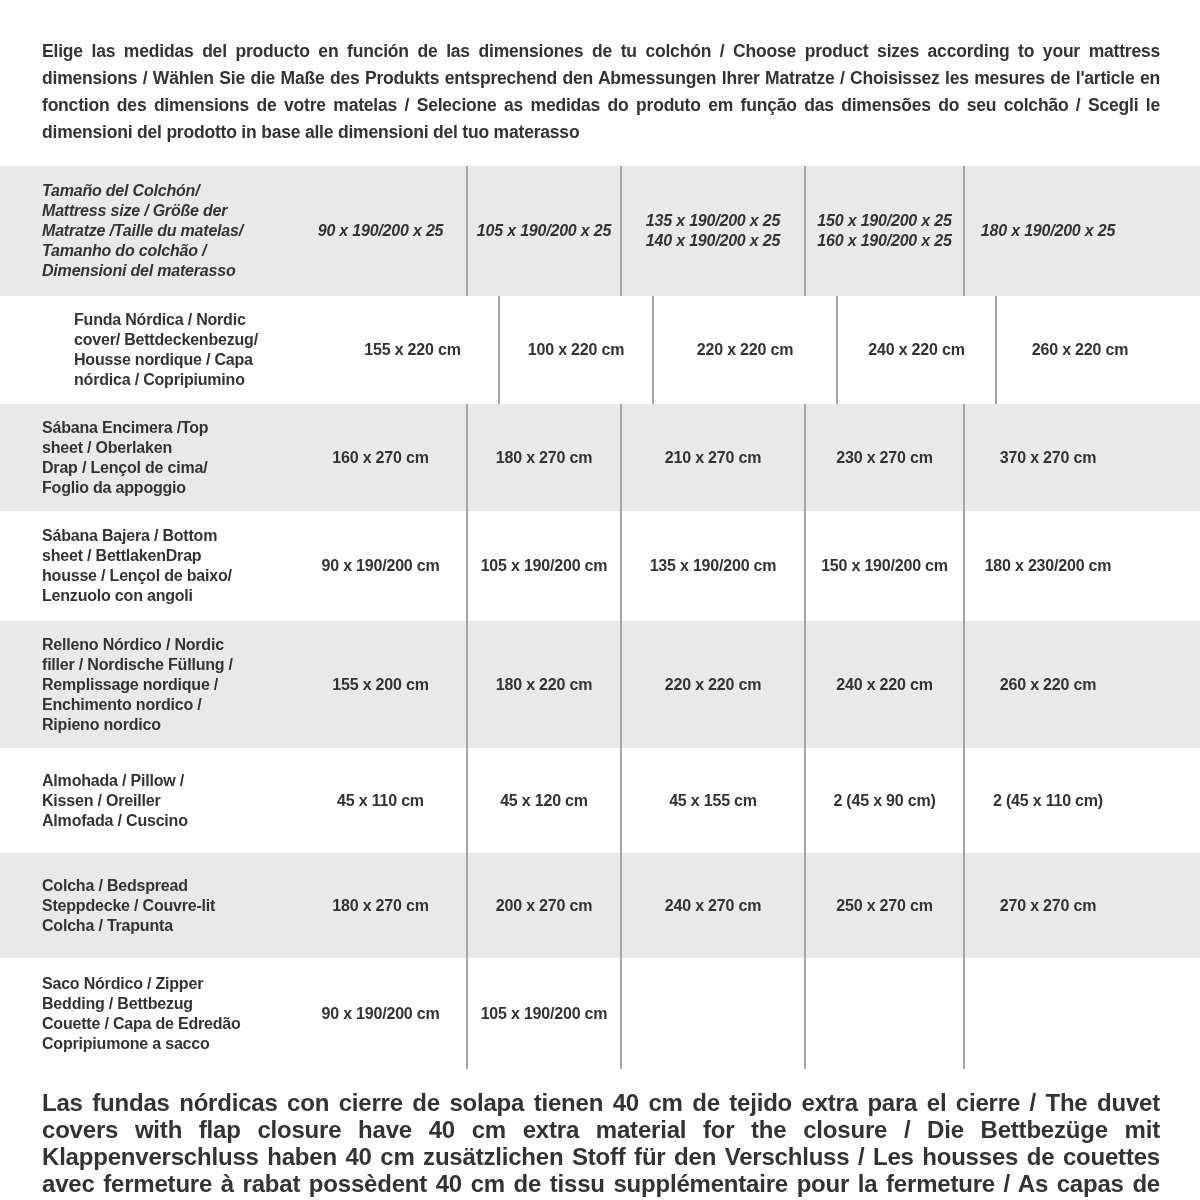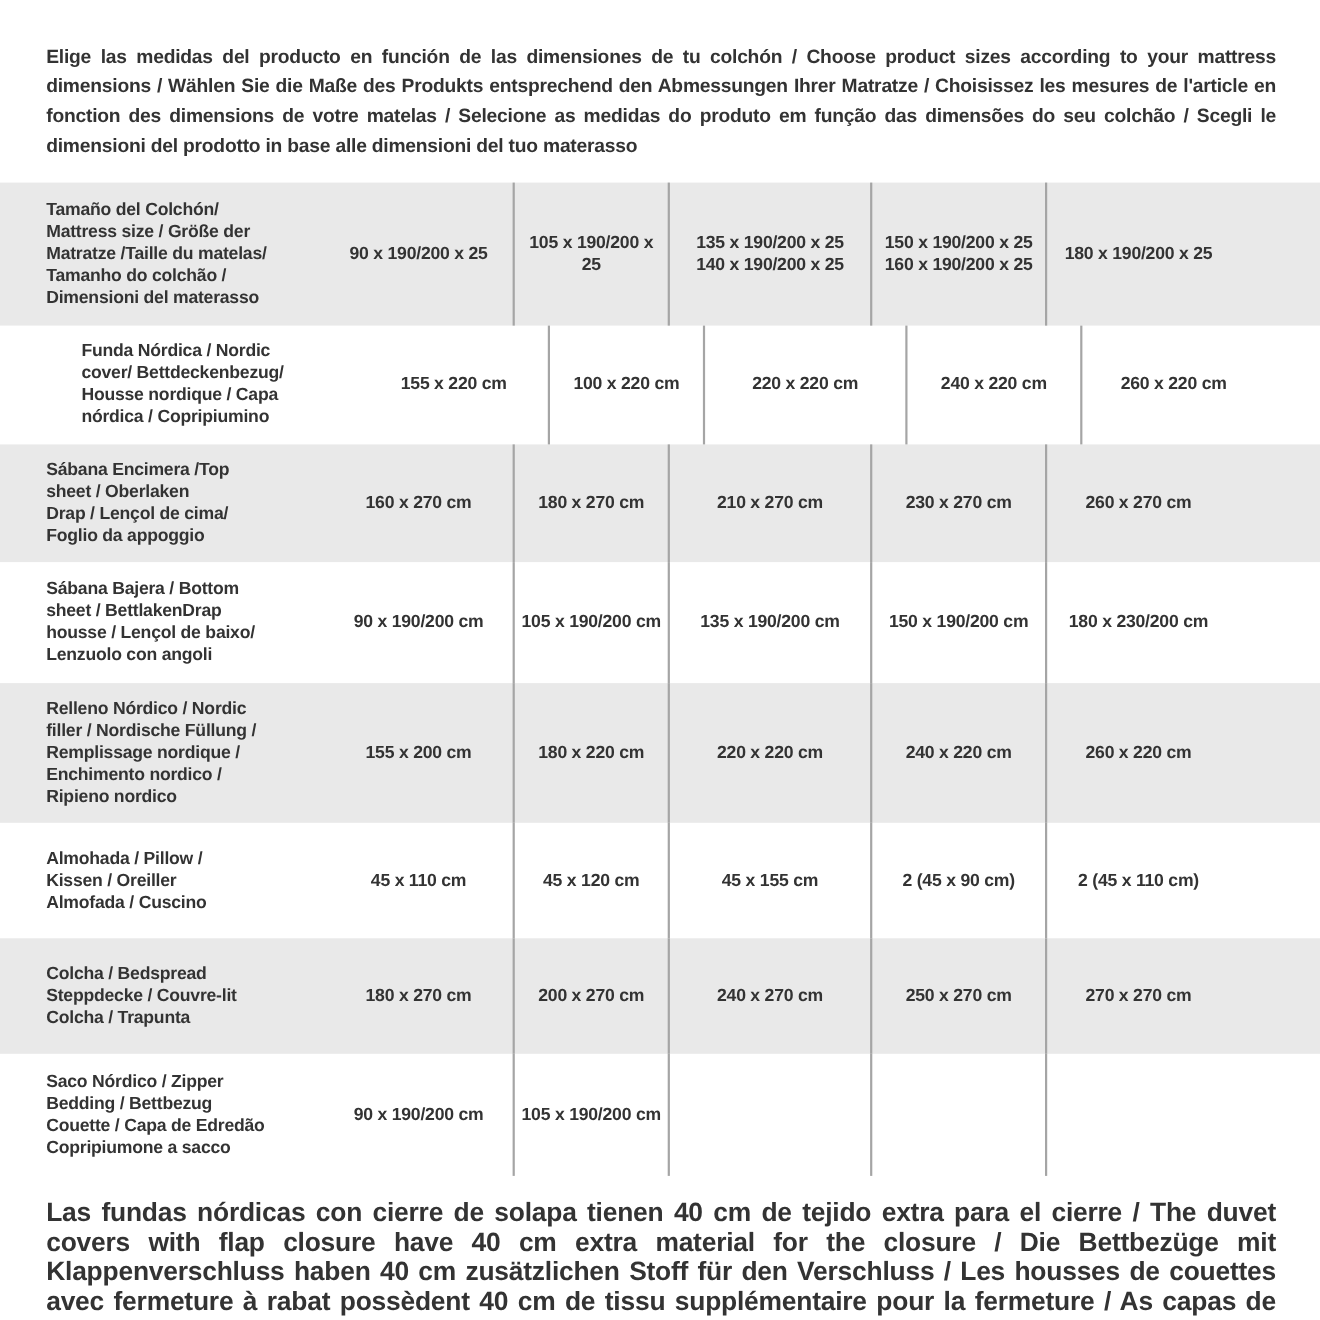--- a/index.html
+++ b/index.html
@@ -22,39 +22,39 @@
     line-height:27px;
     text-align:justify;
     letter-spacing:-0.2px;
   }
   .size-table{
     margin-top:20px;
     width:1200px;
   }
   .row{display:flex;width:1200px;}
   .row:nth-child(odd){background:var(--stripe);}
-  .row:nth-child(1){min-height:130px;}
+  .row:nth-child(1){min-height:130px;font-style:italic;}
   .row:nth-child(2){min-height:108px;padding-left:32px;}
   .row:nth-child(3){min-height:107px;}
   .row:nth-child(4){min-height:110px;}
   .row:nth-child(5){min-height:127px;}
   .row:nth-child(6){min-height:105px;}
   .row:nth-child(7){min-height:105px;}
   .row:nth-child(8){min-height:111px;}
   .cell{
     display:flex;
     align-items:center;
     white-space:pre-line;
     font-size:16px;
     letter-spacing:-0.2px;
     line-height:20px;
   }
   .c1{width:295px;padding:8px 10px 8px 42px;text-align:left;}
   .c2{width:171px;}
-  .c3{width:141px;}
+  .c3{width:154px;}
   .c4{width:184px;}
   .c5{width:159px;}
   .c6{width:168px;}
   .val{justify-content:center;text-align:center;padding:6px 4px;}
   .c3,.c4,.c5,.c6{border-left:2px solid var(--divider);}
   .footnote{
     margin:20px 40px 0 42px;
     font-size:24px;
     line-height:27px;
     text-align:justify;
@@ -99,21 +99,21 @@
 
     <div class="row">
       <div class="cell c1">Sábana Encimera /Top
 sheet / Oberlaken
 Drap / Lençol de cima/
 Foglio da appoggio</div>
       <div class="cell val c2">160 x 270 cm</div>
       <div class="cell val c3">180 x 270 cm</div>
       <div class="cell val c4">210 x 270 cm</div>
       <div class="cell val c5">230 x 270 cm</div>
-      <div class="cell val c6">260 x 270 cm</div>
+      <div class="cell val c6">370 x 270 cm</div>
     </div>
 
     <div class="row">
       <div class="cell c1">Sábana Bajera / Bottom
 sheet / BettlakenDrap
 housse / Lençol de baixo/
 Lenzuolo con angoli</div>
       <div class="cell val c2">90 x 190/200 cm</div>
       <div class="cell val c3">105 x 190/200 cm</div>
       <div class="cell val c4">135 x 190/200 cm</div>

